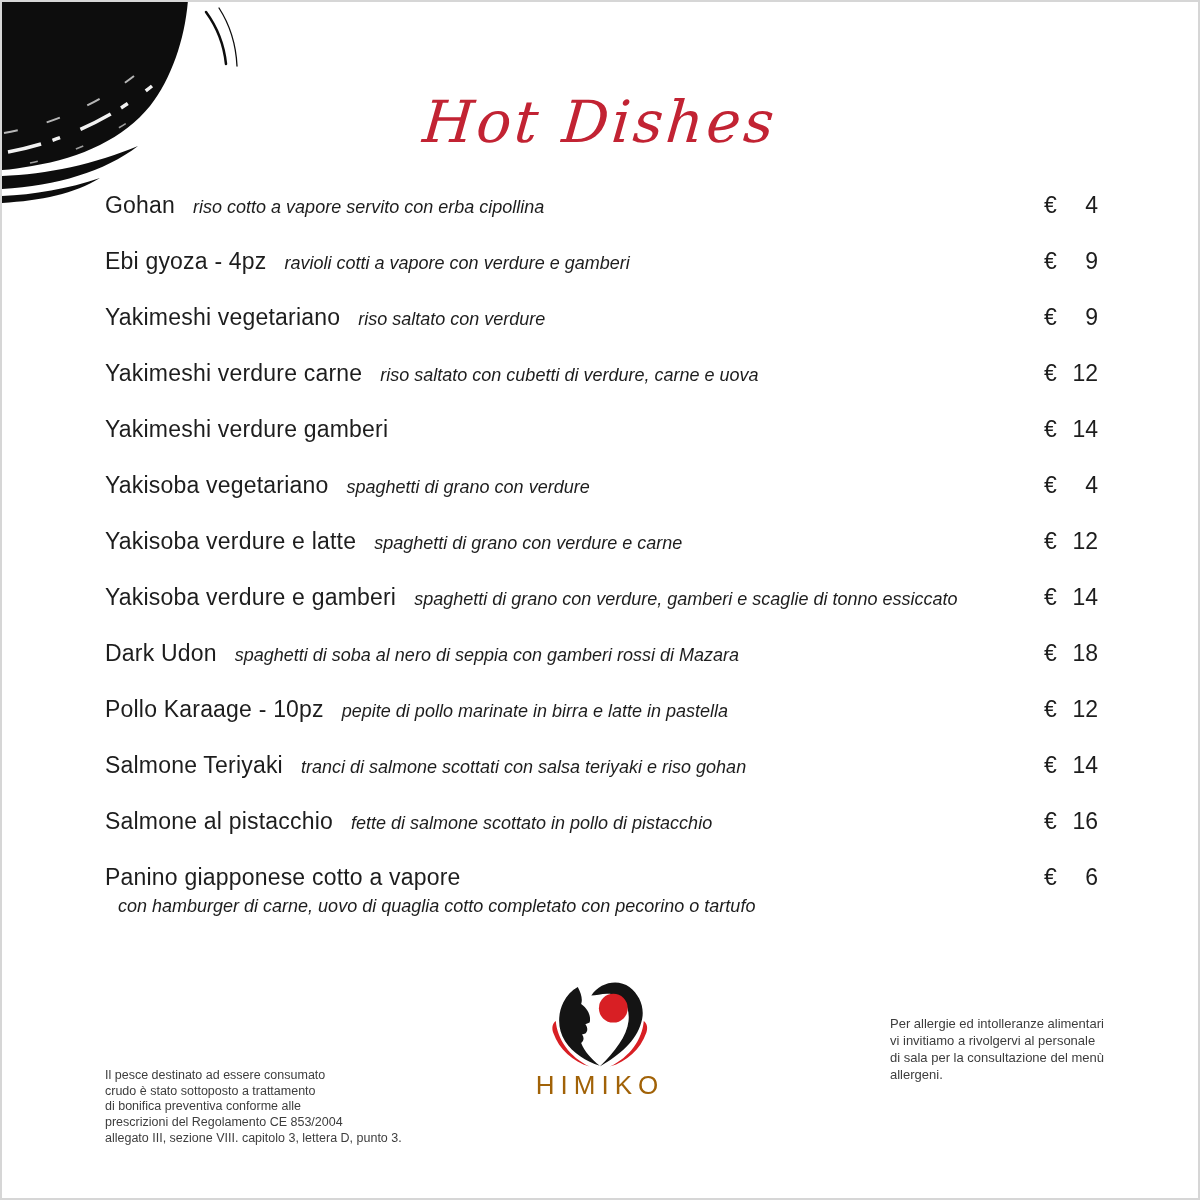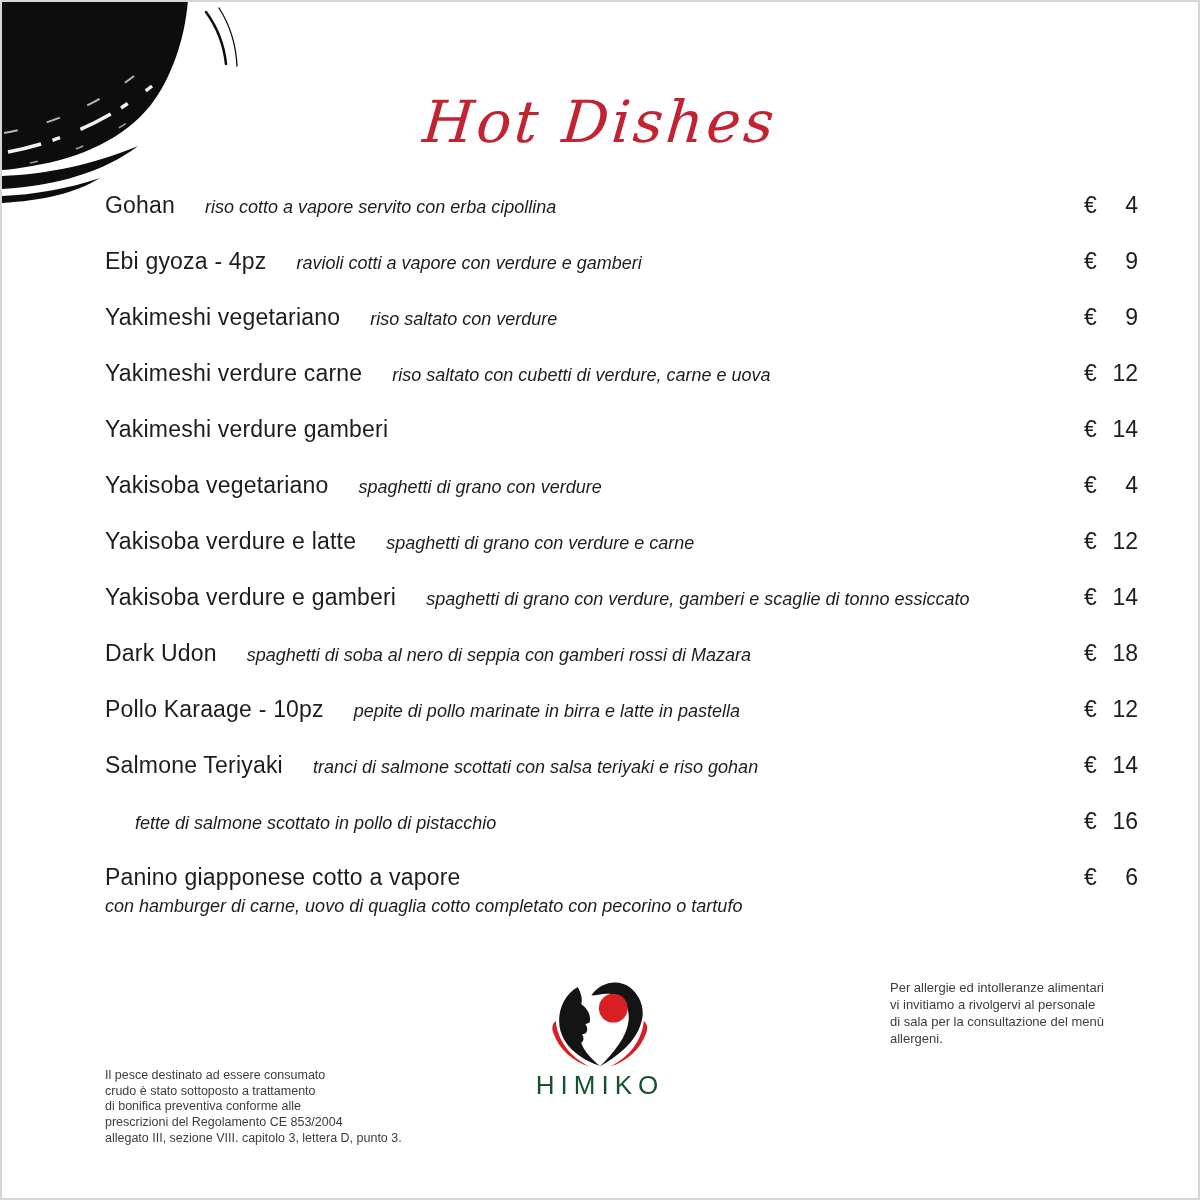--- a/index.html
+++ b/index.html
@@ -19,43 +19,43 @@
     text-align:center;
     margin-top:86px;
     font-family:"DejaVu Serif", serif;
     font-style:italic;
     font-size:58px;
     letter-spacing:3px;
     color:#c22333;
     transform:skewX(-5deg);
   }
 
-  .menu { margin-top:36px; padding:0 60px 0 103px; }
+  .menu { margin-top:36px; padding:0 100px 0 103px; }
   .row { display:flex; align-items:baseline; height:27px; margin-bottom:29px; }
   .name { font-size:23px; letter-spacing:0.2px; white-space:nowrap; }
-  .desc { font-size:18px; font-style:italic; margin-left:30px; white-space:nowrap; }
+  .desc { font-size:18px; font-style:italic; margin-left:18px; white-space:nowrap; }
   .price { margin-left:auto; display:flex; justify-content:space-between; width:54px; font-size:23px; flex-shrink:0; }
   .row-stacked { display:block; height:auto; margin-bottom:0; }
   .row-top { display:flex; align-items:baseline; height:27px;gap:48px; }
-  .desc-block { margin-left:0; margin-top:5px; }
+  .desc-block { margin-left:13px; margin-top:5px; }
 
   .footer-left {
     position:absolute; left:103px; top:1018px; width:330px;
     font-size:12.5px; line-height:1.25; color:#3d3d3d; white-space:pre-line;margin-top:48px;
   }
   .footer-right {
-    position:absolute; left:888px; top:978px; width:270px;
+    position:absolute; left:888px; top:1014px; width:270px;
     font-size:13px; line-height:1.3; color:#3d3d3d; white-space:pre-line;
   }
   .footer-logo {
     position:absolute; top:980px; left:50%; transform:translateX(-50%);
     display:flex; flex-direction:column; align-items:center;
   }
   .brand {
-    font-size:26px; letter-spacing:6px; color:#14532d; margin-top:0px;
+    font-size:26px; letter-spacing:6px; color:#a16207; margin-top:0px;
     font-family:"Liberation Sans", sans-serif;
   }
 </style>
 </head>
 <body>
 
 <svg class="brush" width="260" height="220" viewBox="0 0 260 220" aria-hidden="true">
   <path d="M0,0 L188,0 C185,38 172,78 150,106 C124,138 82,158 32,166 C21,168 10,170 0,170 Z" fill="#0d0d0d"></path>
   <path d="M206,12 C217,27 224,45 226,64" stroke="#0d0d0d" stroke-width="2.5" fill="none" stroke-linecap="round"></path>
   <path d="M219,8 C230,25 236,45 237,66" stroke="#0d0d0d" stroke-width="1.3" fill="none" stroke-linecap="round"></path>
@@ -162,20 +162,21 @@
   <div class="row">
     <span class="name">Salmone Teriyaki</span>
     <span class="desc">tranci di salmone scottati con salsa teriyaki e riso gohan</span>
     <span class="price">
         <span>€</span>
         <span>14</span>
       </span>
   </div>
 
   <div class="row">
+    <span class="name">Salmone al pistacchio</span>
     <span class="desc">fette di salmone scottato in pollo di pistacchio</span>
     <span class="price">
         <span>€</span>
         <span>16</span>
       </span>
   </div>
 
   <div class="row row-stacked">
     <div class="row-top">
       <span class="name">Panino giapponese cotto a vapore</span>

